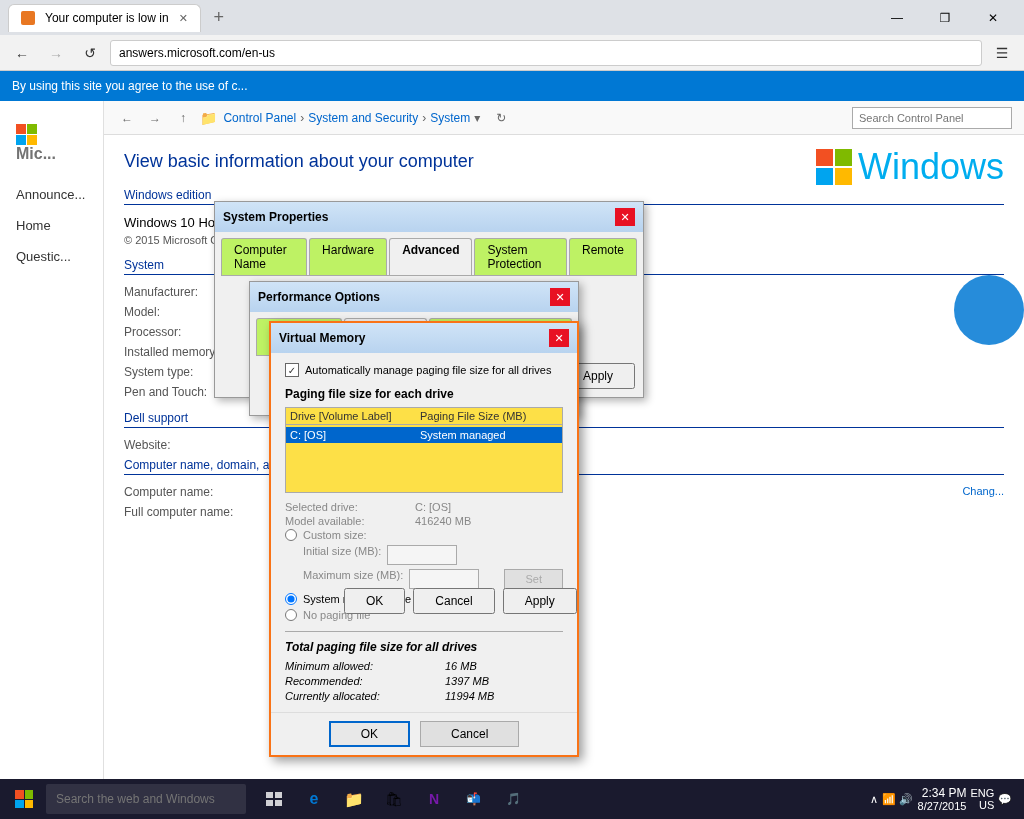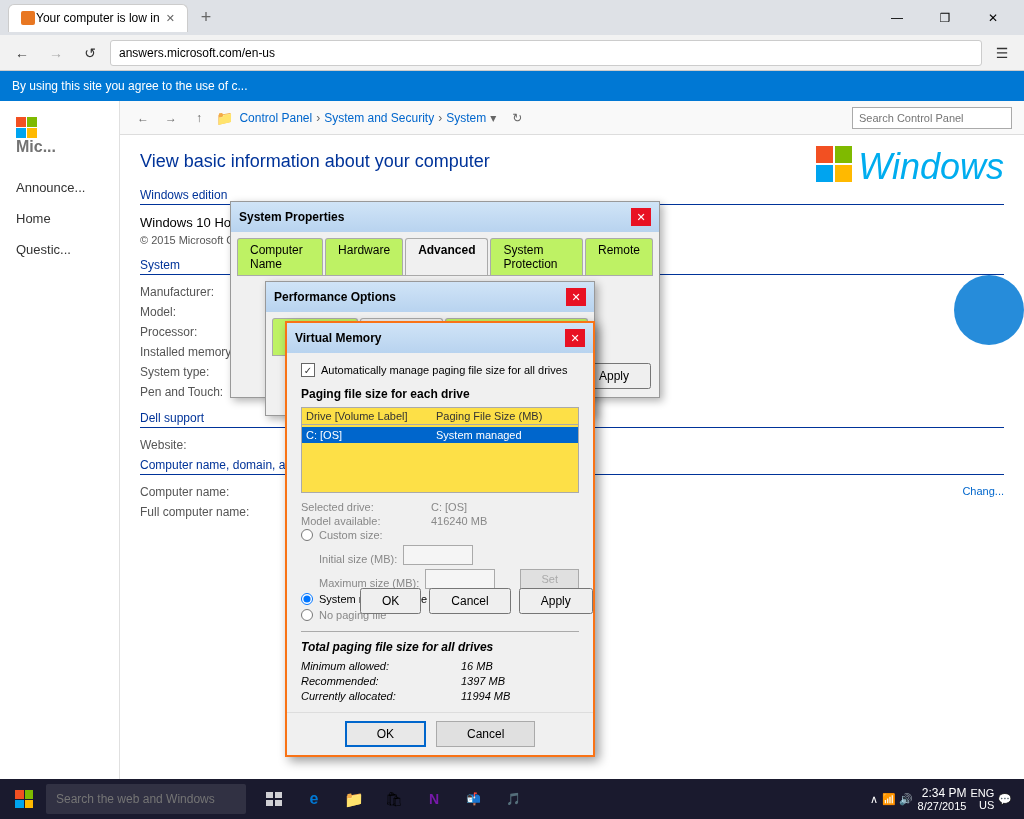--- a/index.html
+++ b/index.html
@@ -1,33 +1,33 @@
 <!DOCTYPE html>
 <html><head>
   <meta charset="utf-8">
   <style>
     * { margin: 0; padding: 0; box-sizing: border-box; }
     body { font-family: 'Segoe UI', Arial, sans-serif; font-size: 13px; background: #fff; width: 1024px; height: 819px; overflow: hidden; position: relative; }
     .tab-bar { display: flex; align-items: center; height: 35px; background: #dee1e6; padding: 0 8px; gap: 4px; }
-    .browser-tab { display: flex; align-items: center; background: #fff; border-radius: 6px 6px 0 0; padding: 0 12px; height: 28px; font-size: 12px; gap: 1px; min-width: 180px; border: 1px solid #ccc; border-bottom: none; }
+    .browser-tab { display: flex; align-items: center; background: #fff; border-radius: 6px 6px 0 0; padding: 0 12px; height: 28px; font-size: 12px; gap: 10px; min-width: 180px; border: 1px solid #ccc; border-bottom: none; }
     .browser-tab .tab-favicon { width: 14px; height: 14px; background: #0078d4; border-radius: 2px; display: flex; align-items: center; justify-content: center; }
     .tab-close { margin-left: auto; cursor: pointer; color: #666; font-size: 11px; }
     .new-tab-btn { width: 28px; height: 28px; display: flex; align-items: center; justify-content: center; cursor: pointer; color: #666; font-size: 18px; }
     .win-controls { margin-left: auto; display: flex; gap: 2px; }
     .win-btn { width: 46px; height: 35px; display: flex; align-items: center; justify-content: center; cursor: pointer; font-size: 12px; }
 
     .address-bar { display: flex; align-items: center; height: 36px; padding: 4px 8px; gap: 6px; background: #f2f2f2; border-bottom: 1px solid #ccc; }
     .nav-btn { width: 28px; height: 28px; display: flex; align-items: center; justify-content: center; cursor: pointer; border-radius: 50%; color: #333; font-size: 14px; }
     .address-input { flex: 1; height: 26px; border: 1px solid #ccc; border-radius: 3px; padding: 0 8px; font-size: 12px; background: #fff; outline: none; }
 
     
     .page-content { display: flex; height: calc(819px - 71px - 40px); }
 
     
-    .left-sidebar { width: 120px; border-right: 1px solid #e0e0e0; padding: 8px 0; background: #fff; }
+    .left-sidebar { width: 104px; border-right: 1px solid #e0e0e0; padding: 15px 0; background: #fff; }
     .sidebar-nav-item { padding: 8px 16px; font-size: 13px; cursor: pointer; color: #333; }
     .sidebar-logo { padding: 8px 16px; margin-bottom: 8px; }
 
     
     .main-content { flex: 1; overflow: hidden; position: relative; }
 
     
     .cp-header { background: #f9f9f9; border-bottom: 1px solid #ddd; padding: 4px 12px; display: flex; align-items: center; gap: 6px; height: 34px; }
     .cp-nav-btn { width: 22px; height: 22px; display: flex; align-items: center; justify-content: center; cursor: pointer; font-size: 12px; color: #666; }
     .breadcrumb { display: flex; align-items: center; gap: 4px; font-size: 12px; }
@@ -71,21 +71,21 @@
     .vm-table-col1 { width: 130px; }
     .vm-table-col2 { flex: 1; }
     .vm-table-row { display: flex; font-size: 11px; padding: 2px 0; }
     .vm-table-row.selected { background: #0066cc; color: #fff; }
     .vm-listbox { border: 1px solid #aaa; background: #fde047; height: 86px; margin-bottom: 8px; }
     .vm-info-row { display: flex; font-size: 11px; margin-bottom: 2px; color: #888; }
     .vm-info-label { width: 130px; }
     .vm-options-section { margin-bottom: 10px; }
     .radio-row { display: flex; align-items: center; gap: 6px; margin-bottom: 4px; font-size: 11px; }
     .radio-input { width: 12px; height: 12px; }
-    .vm-input-row { display: flex; align-items: flex-end; gap: 6px; margin-bottom: 4px; font-size: 11px; padding-left: 18px; color: #888; }
+    .vm-input-row { display: flex; align-items: flex-start; gap: 6px; margin-bottom: 4px; font-size: 11px; padding-left: 18px; color: #888; }
     .vm-text-input { width: 70px; height: 20px; border: 1px solid #aaa; background: #f5f5f5; }
     .vm-set-btn { margin-left: auto; padding: 3px 20px; background: #e0e0e0; border: 1px solid #aaa; font-size: 11px; cursor: pointer; color: #aaa; }
     .vm-totals-section { border-top: 1px solid #aaa; padding-top: 8px; margin-bottom: 10px; font-style: italic; }
     .vm-totals-title { font-size: 12px; font-weight: bold; margin-bottom: 6px; }
     .vm-total-row { display: flex; font-size: 11px; margin-bottom: 3px; }
     .vm-total-label { width: 160px; }
     .vm-bottom-btns { display: flex; justify-content: center; gap: 10px; padding: 8px; border-top: 1px solid #ddd; }
     .vm-btn { padding: 4px 30px; background: #e0e0e0; border: 1px solid #aaa; font-size: 12px; cursor: pointer; }
     .vm-btn.primary { background: #e8e8e8; border: 2px solid #0066cc; }
 
@@ -167,21 +167,21 @@
         <span class="breadcrumb-item">System and Security</span>
         <span class="breadcrumb-sep">›</span>
         <span class="breadcrumb-item">System</span>
         <span style="color:#666;">▾</span>
       </div>
       <div class="cp-nav-btn" style="margin-left:4px;">↻</div>
       <input class="cp-search" placeholder="Search Control Panel" style="">
     </div>
 
     <div class="cp-body cp-right-overflow">
-      <div style="float:right;margin-top:-5px;display:flex;align-items:flex-start;gap:6px;font-style:italic;">
+      <div style="float:right;margin-top:-5px;display:flex;align-items:center;gap:6px;">
         <div style="display:grid;grid-template-columns:1fr 1fr;gap:2px;width:36px;height:36px;">
           <div style="background:#f25022;"></div>
           <div style="background:#7fba00;"></div>
           <div style="background:#00a4ef;"></div>
           <div style="background:#ffb900;"></div>
         </div>
         <span style="font-size:36px;color:#00adef;font-weight:100;">Windows</span>
       </div>
 
       <div class="cp-page-title">View basic information about your computer</div>

